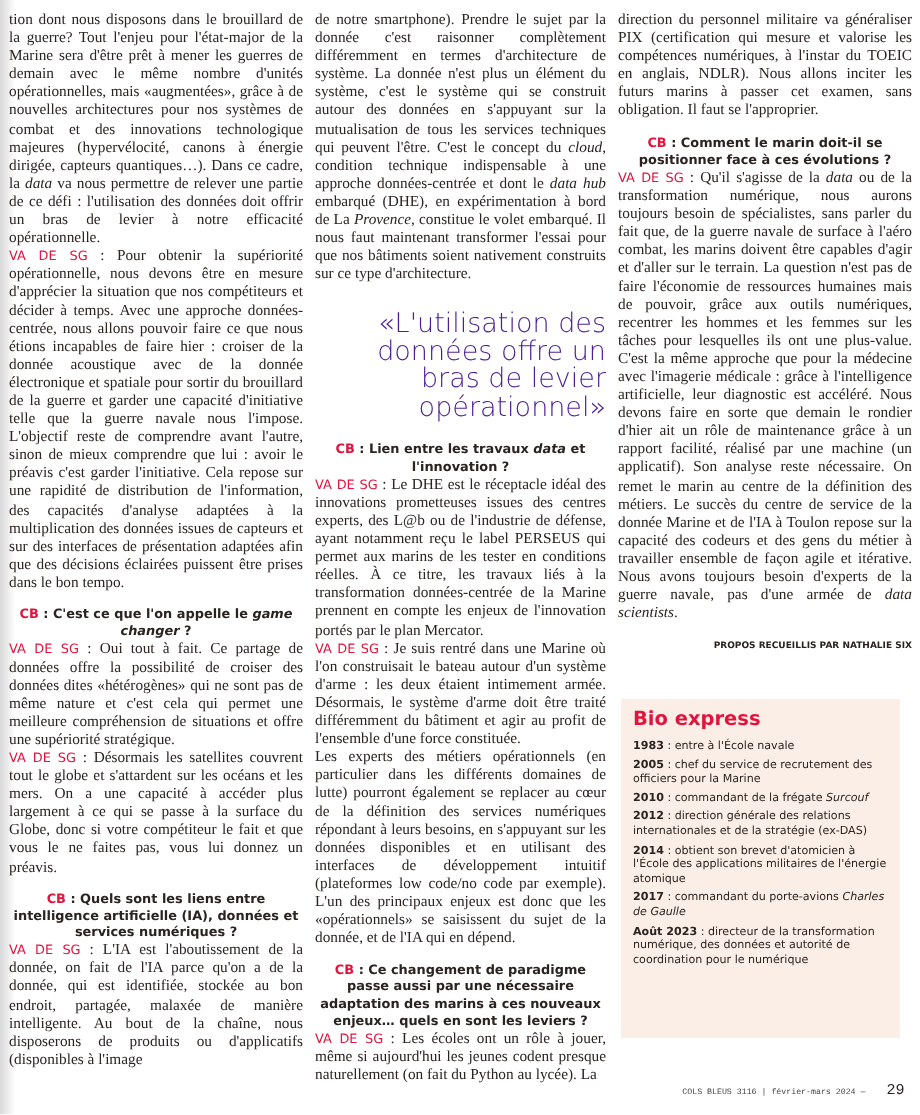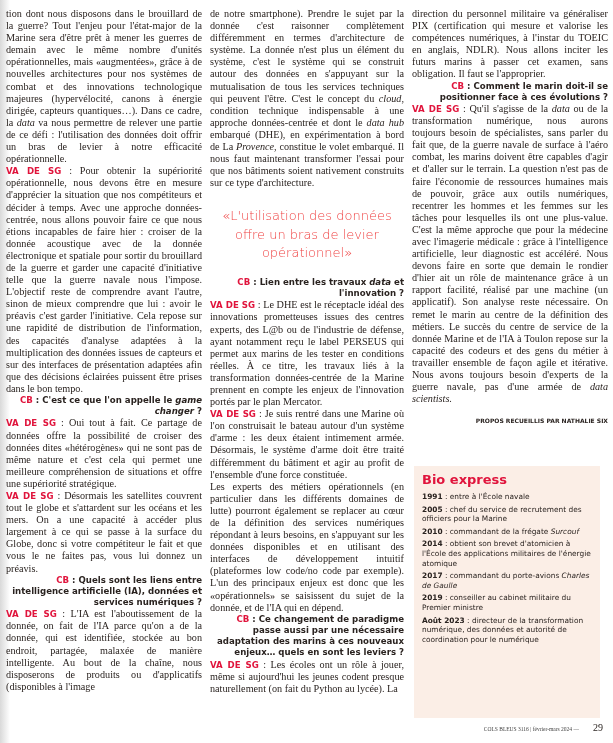--- a/index.html
+++ b/index.html
@@ -22,59 +22,60 @@
   .col1 { left: 6px; width: 196px; }
   .col2 { left: 210px; width: 194px; }
   .col3 { left: 412px; width: 196px; }
   p { margin: 0; }
   p + p { margin-top: 0; }
   .q {
     font-family: "DejaVu Sans", "Liberation Sans", sans-serif;
     font-weight: bold;
     font-size: 8.6px; line-height: 11.2px;
     color: #2a2320;
-    text-align: right;
+    text-align: center;
+    margin-top: 10px;
   }
   .q .cb { color: #e0143c; }
   .a .va {
     font-family: "DejaVu Sans", "Liberation Sans", sans-serif;
-    font-weight: bold; font-size: 8.6px; color: #e0143c;
+    font-weight: normal; font-size: 8.6px; color: #e0143c;
   }
   em { font-style: italic; }
   .pull-quote {
     font-family: "DejaVu Sans", "Liberation Sans", sans-serif;
-    color: #ef4444;
-    font-size: 13px; line-height: 18.5px;
-    text-align: center;
+    color: #4c1d95;
+    font-size: 18px; line-height: 18.5px;
+    text-align: right;
     margin: 18px 0 14px 0;
     font-weight: 300;
   }
   .credit {
     font-family: "DejaVu Sans", "Liberation Sans", sans-serif;
     font-weight: bold; font-size: 6px;
     text-align: right; margin-top: 10px; color: #2a2320;
   }
   .bio {
-    position: absolute; left: 414px; top: 466px; width: 186px; height: 252px;
+    position: absolute; left: 414px; top: 466px; width: 186px; height: 226px;
     background: #fbeee6;
     padding: 6px 8px 6px 8px;
     box-sizing: border-box;
     font-family: "DejaVu Sans", "Liberation Sans", sans-serif;
   }
   .bio h3 {
     margin: 0 0 4px 0;
     color: #e0143c; font-size: 13px; font-weight: bold; line-height: 16px;
   }
   .bio .entry {
     font-size: 7.4px; line-height: 9.6px; margin-bottom: 3px; color: #2a2320;
   }
   .bio .year { font-weight: bold; }
   .footer {
     position: absolute; right: 10px; top: 722px;
-    font-family: Liberation Serif, serif;
+    font-family: Liberation Mono, monospace;
     font-size: 5.5px; color: #444;
     display: flex; align-items: baseline; gap: 14px;
   }
   .footer .pg { font-size: 10px; color: #2a2320; }
 </style>
 </head>
 <body>
 
 <div class="gutter-shadow"></div>
 
@@ -111,25 +112,25 @@
   <p>direction du personnel militaire va généraliser PIX (certification qui mesure et valorise les compétences numériques, à l'instar du TOEIC en anglais, NDLR). Nous allons inciter les futurs marins à passer cet examen, sans obligation. Il faut se l'approprier.</p>
 
   <p class="q"><span class="cb">CB</span><span> : </span><span>Comment le marin doit-il se positionner face à ces évolutions ?</span></p>
   <p class="a"><span class="va">VA DE SG</span><span> : </span><span>Qu'il s'agisse de la </span><em>data</em><span> ou de la transformation numérique, nous aurons toujours besoin de spécialistes, sans parler du fait que, de la guerre navale de surface à l'aéro combat, les marins doivent être capables d'agir et d'aller sur le terrain. La question n'est pas de faire l'économie de ressources humaines mais de pouvoir, grâce aux outils numériques, recentrer les hommes et les femmes sur les tâches pour lesquelles ils ont une plus-value. C'est la même approche que pour la médecine avec l'imagerie médicale : grâce à l'intelligence artificielle, leur diagnostic est accéléré. Nous devons faire en sorte que demain le rondier d'hier ait un rôle de maintenance grâce à un rapport facilité, réalisé par une machine (un applicatif). Son analyse reste nécessaire. On remet le marin au centre de la définition des métiers. Le succès du centre de service de la donnée Marine et de l'IA à Toulon repose sur la capacité des codeurs et des gens du métier à travailler ensemble de façon agile et itérative. Nous avons toujours besoin d'experts de la guerre navale, pas d'une armée de </span><em>data scientists</em><span>.</span></p>
 
   <div class="credit">PROPOS RECUEILLIS PAR NATHALIE SIX</div>
 </div>
 
 <div class="bio">
   <h3>Bio express</h3>
-  <div class="entry"><span class="year">1991</span> : <span>entre à l'École navale</span></div>
+  <div class="entry"><span class="year">1983</span> : <span>entre à l'École navale</span></div>
   <div class="entry"><span class="year">2005</span> : <span>chef du service de recrutement des officiers pour la Marine</span></div>
   <div class="entry"><span class="year">2010</span> : <span>commandant de la frégate </span><em>Surcouf</em></div>
+  <div class="entry"><span class="year">2012</span> : <span>direction générale des relations internationales et de la stratégie (ex-DAS)</span></div>
   <div class="entry"><span class="year">2014</span> : <span>obtient son brevet d'atomicien à l'École des applications militaires de l'énergie atomique</span></div>
   <div class="entry"><span class="year">2017</span> : <span>commandant du porte-avions </span><em>Charles de Gaulle</em></div>
-  <div class="entry"><span class="year">2019</span> : <span>conseiller au cabinet militaire du Premier ministre</span></div>
   <div class="entry"><span class="year">Août 2023</span> : <span>directeur de la transformation numérique, des données et autorité de coordination pour le numérique</span></div>
 </div>
 
 <div class="footer">
   <span>COLS BLEUS 3116 | février-mars 2024 —</span>
   <span class="pg">29</span>
 </div>
 
 </body></html>

